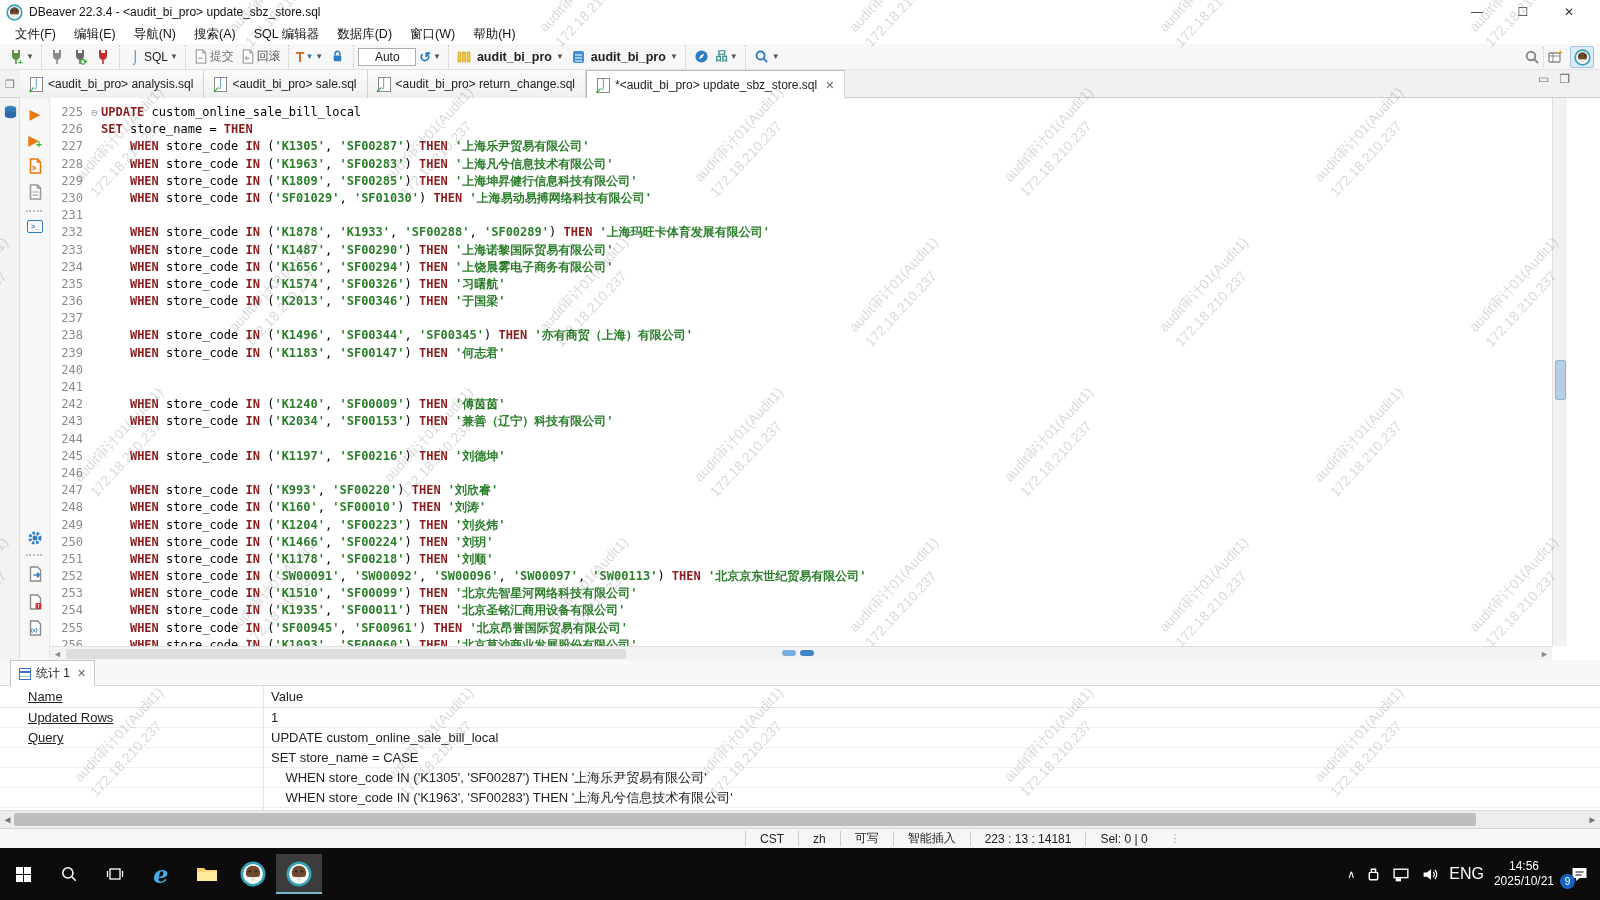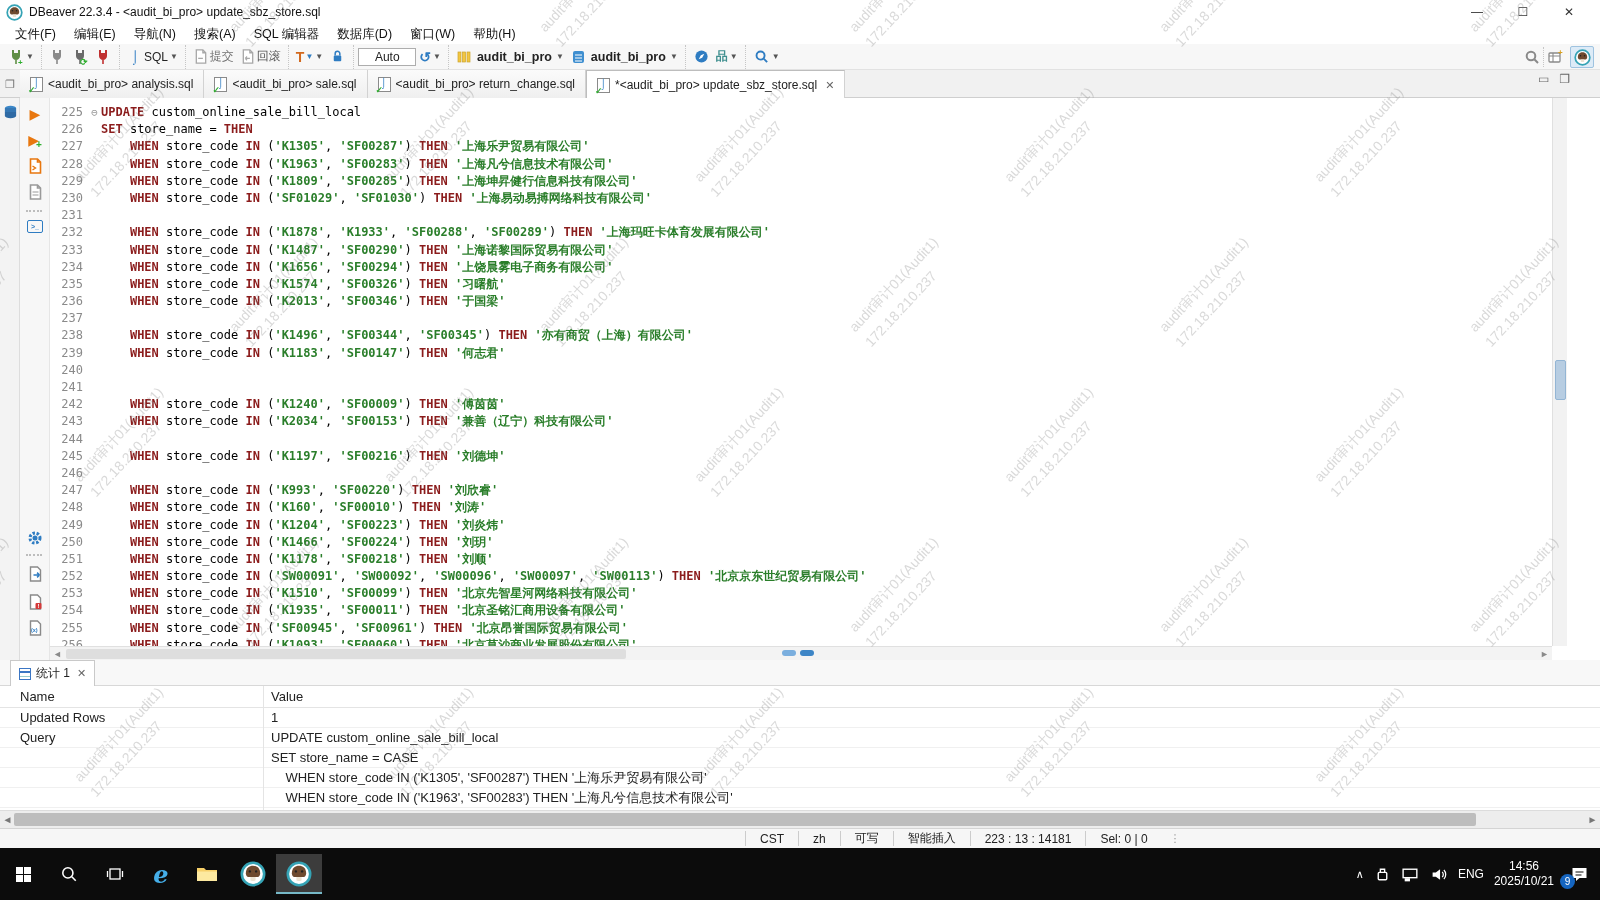--- a/index.html
+++ b/index.html
@@ -68,21 +68,21 @@
   #resrow { left:0; top:660px; width:1600px; height:26px; background:#f8f8f8; border-bottom:1px solid #d8d8d8; }
   #restab { position:absolute; left:10px; top:0; height:26px; background:#fff; border:1px solid #c9c9c9; border-bottom:none;
             display:flex; align-items:center; padding:0 8px; font-size:12px; }
   .grid-icon { width:12px; height:12px; margin-right:5px; border:1px solid #3b76c4;
                background:linear-gradient(#fff 0 2px,#3b76c4 2px 4px,#fff 4px 7px,#9cc 7px 8px,#fff 8px) ; }
   #resclose { margin-left:7px; color:#666; font-size:11px; }
   #results { left:0; top:686px; width:1600px; height:124px; background:#fff; }
   #res-divider { position:absolute; left:263px; top:0; width:1px; height:124px; background:#e4e4e4; }
   .res-header { height:22px; display:flex; align-items:center; border-bottom:1px solid #e4e4e4; font-size:13px; color:#222; }
   .res-row { height:20px; display:flex; align-items:center; border-bottom:1px solid #f0f0f0; font-size:13px; }
-  .cell-name { width:263px; padding-left:20px; flex:none; white-space:pre; }
+  .cell-name { width:263px; padding-left:28px; flex:none; white-space:pre;text-decoration:underline; }
   .cell-value { padding-left:8px; white-space:pre; }
   #reshscroll { left:0; top:810px; width:1600px; height:18px; background:#ededed; border-top:1px solid #dcdcdc; }
   #resthumb { position:absolute; left:14px; top:2px; width:1462px; height:13px; background:#bdbdbd; border-radius:2px; }
   .resarrow { position:absolute; top:2px; width:13px; height:13px; color:#777; font-size:10px; display:flex; align-items:center; justify-content:center; }
   
   #statusbar { left:0; top:828px; width:1600px; height:20px; background:#f6f6f6; border-top:1px solid #d4d4d4; }
   #status-items { position:absolute; left:745px; top:0; height:19px; display:flex; align-items:center; }
   .st-item { padding:0 14px; font-size:12px; color:#222; border-left:1px solid #ccc; height:15px; display:flex; align-items:center; white-space:pre; }
   .st-more { color:#999; padding-left:8px; font-size:11px; }
   
@@ -682,21 +682,21 @@
       <path d="M6 6V3h4v3" stroke="#fff" stroke-width="1.3" fill="none"></path>
     </svg>
   <svg width="19" height="17" viewBox="0 0 18 16">
       <rect x="2" y="3" width="13" height="8" fill="none" stroke="#fff" stroke-width="1.3"></rect>
       <rect x="3.5" y="11.5" width="5" height="3" fill="#fff"></rect>
     </svg>
   <svg width="18" height="17" viewBox="0 0 16 16">
       <path d="M2 6h3l4-3v10l-4-3H2z" fill="#fff"></path>
       <path d="M11 5.5a3.5 3.5 0 0 1 0 5M12.6 3.8a6 6 0 0 1 0 8.4" stroke="#fff" fill="none" stroke-width="1.2"></path>
     </svg>
-  <span style="font-size:12px">ENG</span>
+  <span style="font-size:16px">ENG</span>
   <div id="clockblock">
     <div>14:56</div>
     <div>2025/10/21</div>
   </div>
   <div id="notif">
     <svg width="19" height="18" viewBox="0 0 18 18">
         <path d="M2 3h14v10H9l-3.5 3v-3H2z" fill="#fff"></path>
         <path d="M5 7h8M5 10h6" stroke="#0c0c0c" stroke-width="1.1"></path>
       </svg>
     <span id="badge">9</span>

